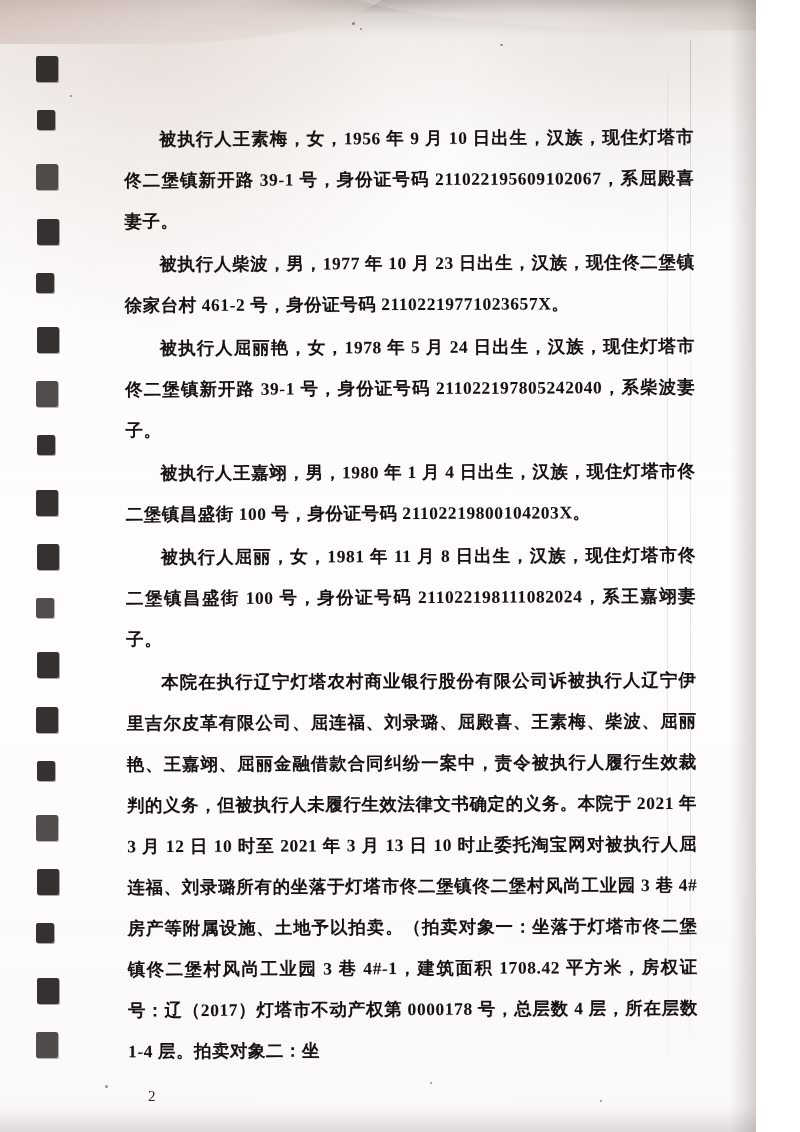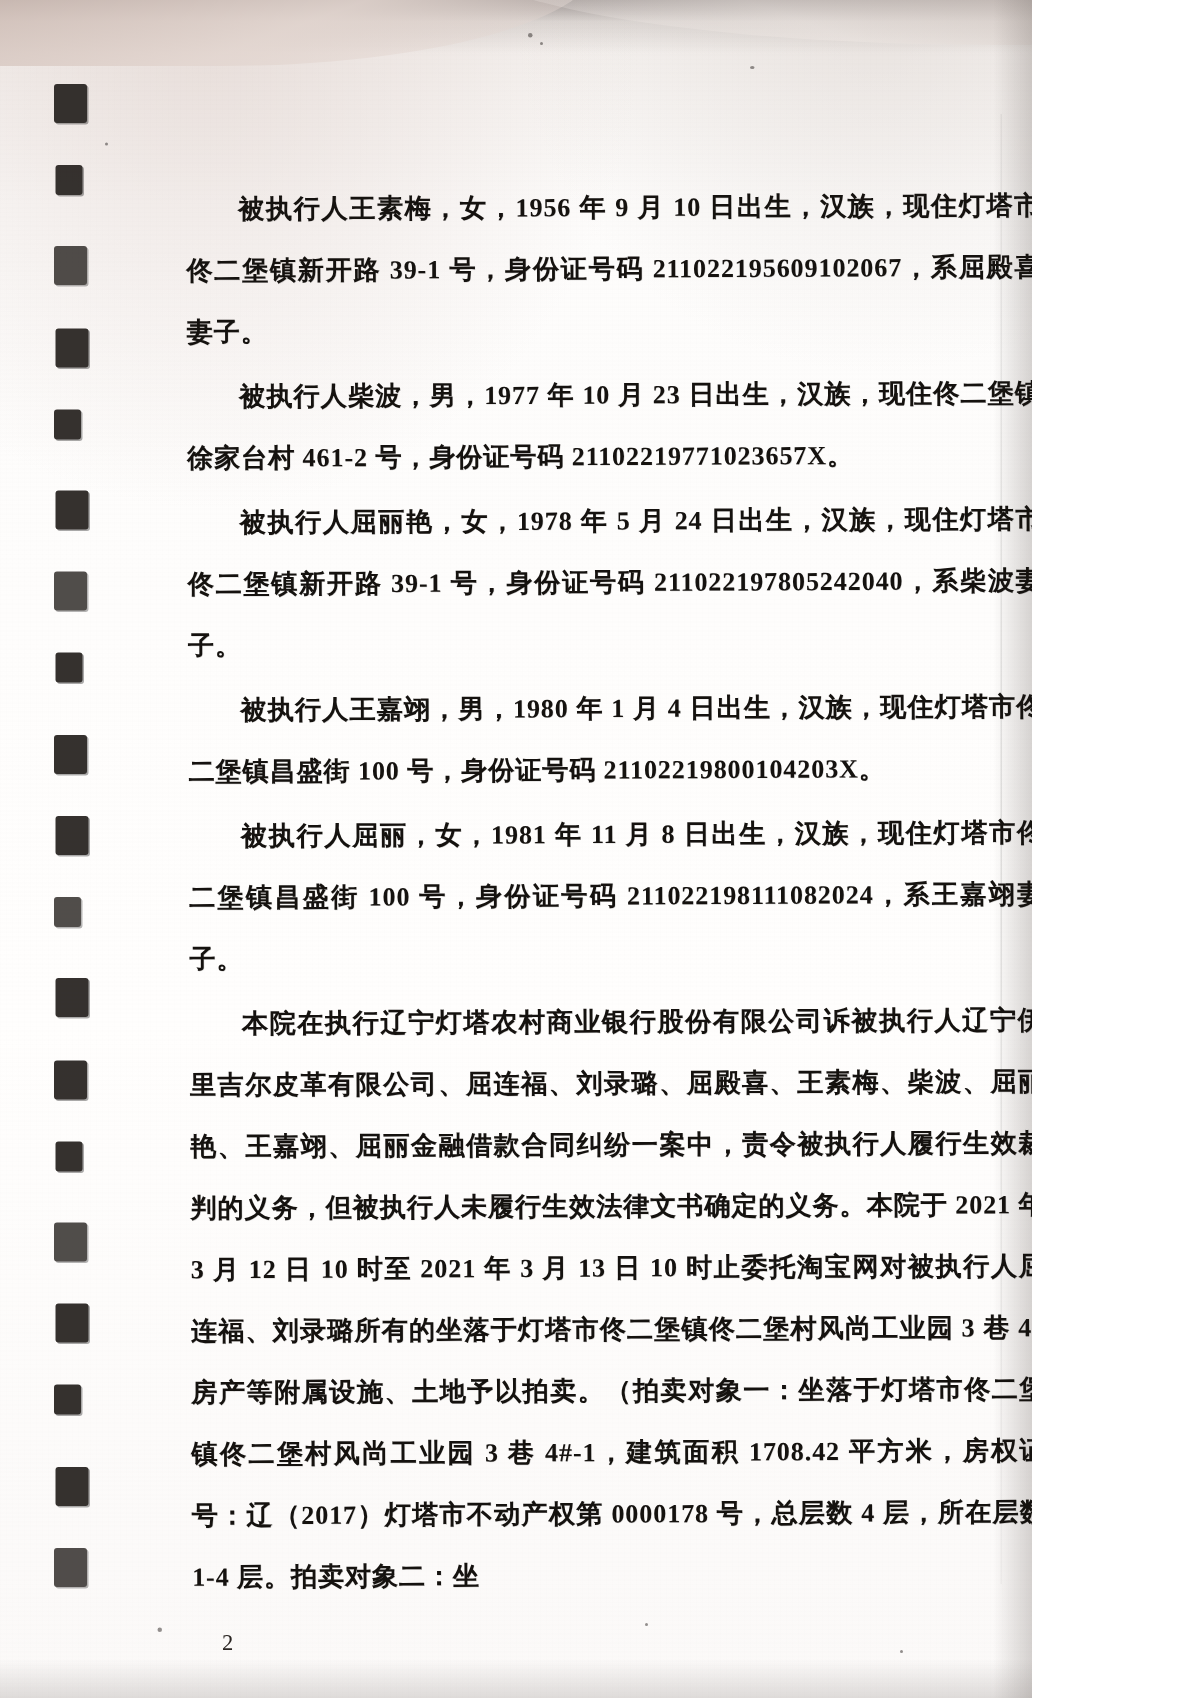--- a/index.html
+++ b/index.html
@@ -5,21 +5,21 @@
   html, body {
     margin: 0;
     padding: 0;
     background: #ffffff;
   }
   body {
     font-family: "Liberation Serif", "DejaVu Serif", serif;
   }
   #page {
     position: relative;
-    width: 688px;
+    width: 756px;
     height: 1132px;
     overflow: hidden;
     background: #8b5cf6;
   }
   
   .paper-base {
     position: absolute;
     inset: 0;
     background:
       radial-gradient(ellipse 60% 40% at 20% 2%, rgba(220,205,200,0.55), rgba(255,255,255,0) 70%),

